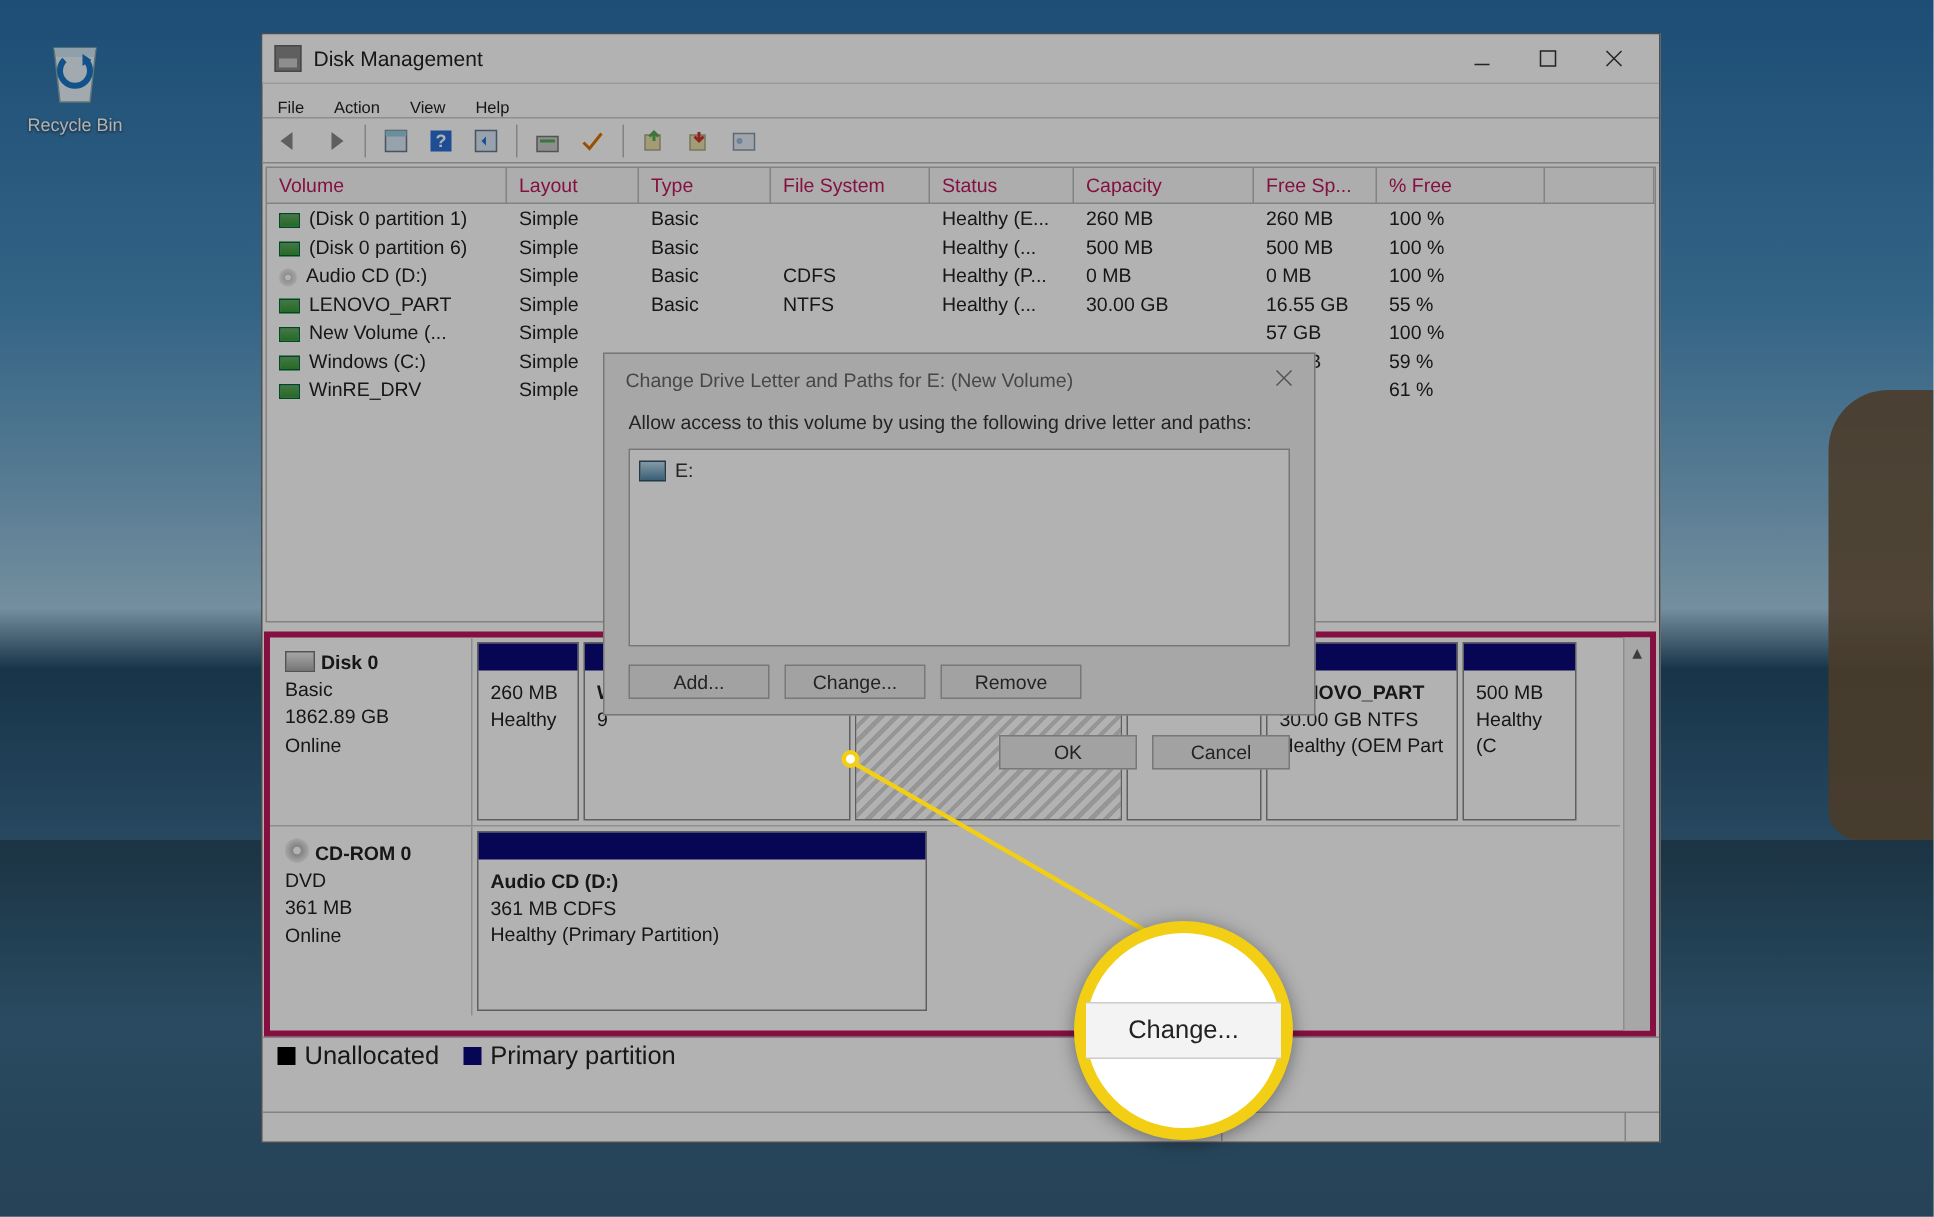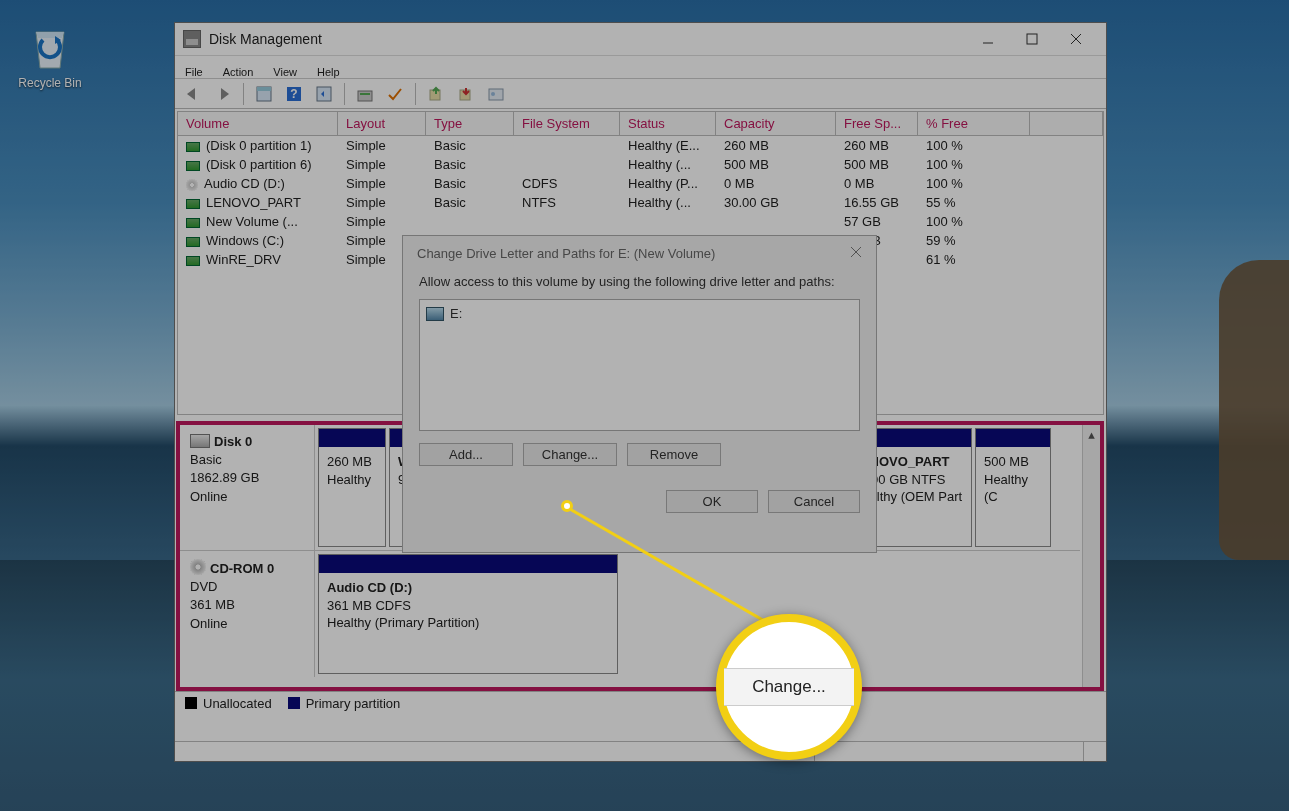--- a/index.html
+++ b/index.html
@@ -53,28 +53,28 @@
   .disk-label .disk-ico{display:inline-block;width:20px;height:14px; margin-right:4px; vertical-align:-2px;}
   .disk-label .disk-ico.hdd{background:linear-gradient(#eee,#aaa); border:1px solid #777;}
   .disk-label .disk-ico.cdr{background:radial-gradient(circle,#fff 20%,#bbb 25%,#eee 70%,#888 75%); border-radius:50%; width:16px; height:16px;}
   .disk-parts { flex:1; padding:3px; display:flex; gap:3px;}
   .part { border:1px solid #888; display:flex; flex-direction:column;}
   .part .bar { height:18px; background:#0a0a7a;}
   .part .body{ flex:1; padding:6px 8px; font-size:13px; line-height:1.35; overflow:hidden;}
   .part .body b{font-weight:600;}
   .part.hatched .body{ background:repeating-linear-gradient(135deg,#fff,#fff 4px,#d7d7d7 4px,#d7d7d7 7px);}
   
-  .legend { height:24px; display:flex; align-items:center; gap:16px; padding:0 10px; border-top:1px solid #bbb; font-size:13px;}
+  .legend { height:24px; display:flex; align-items:center; gap:16px; padding:0 10px; border-top:1px solid #bbb; font-size:17px;}
   .legend .sw{width:12px; height:12px; display:inline-block; margin-right:6px; vertical-align:-1px;}
   .legend .sw.black{background:#000;} .legend .sw.blue{background:#0a0a7a;}
   .statusbar{ position:absolute; left:0; right:0; bottom:0; height:20px; border-top:1px solid #bbb; display:flex;}
   .statusbar div:first-child{flex:1;} .statusbar div:nth-child(2){width:270px; border-left:1px solid #bbb; border-right:1px solid #bbb;}
   .statusbar div:last-child{width:22px;}
   
-  .dialog { position:absolute; left:402px; top:235px; width:475px; height:318px; background:#f0f0f0; border:1px solid #aaa; z-index:20;}
+  .dialog { position:absolute; left:402px; top:235px; width:475px; height:242px; background:#f0f0f0; border:1px solid #aaa; z-index:20;}
   .dlg-title { height:34px; display:flex; align-items:center; padding:0 14px; color:#666; font-size:13px;}
   .dlg-title .txt{flex:1;}
   .dlg-close { color:#888;}
   .dlg-body { padding:4px 16px 10px 16px; font-size:13px; color:#333;}
   .dlg-list { margin-top:10px; height:132px; border:1px solid #aaa; background:#fff; padding:6px;}
   .dlg-list .item{display:flex; align-items:center; gap:6px;}
   .dlg-list .ico{width:18px;height:14px; background:linear-gradient(#bde,#58a); border:1px solid #356;}
   .dlg-btns1 { margin-top:12px; display:flex; gap:10px;}
   .dlg-btns2 { margin-top:24px; display:flex; gap:10px; justify-content:flex-end;}
   .btn { background:#e9e9e9; border:1px solid #adadad; padding:3px 16px; text-align:center; font-size:13px; cursor:default;}

